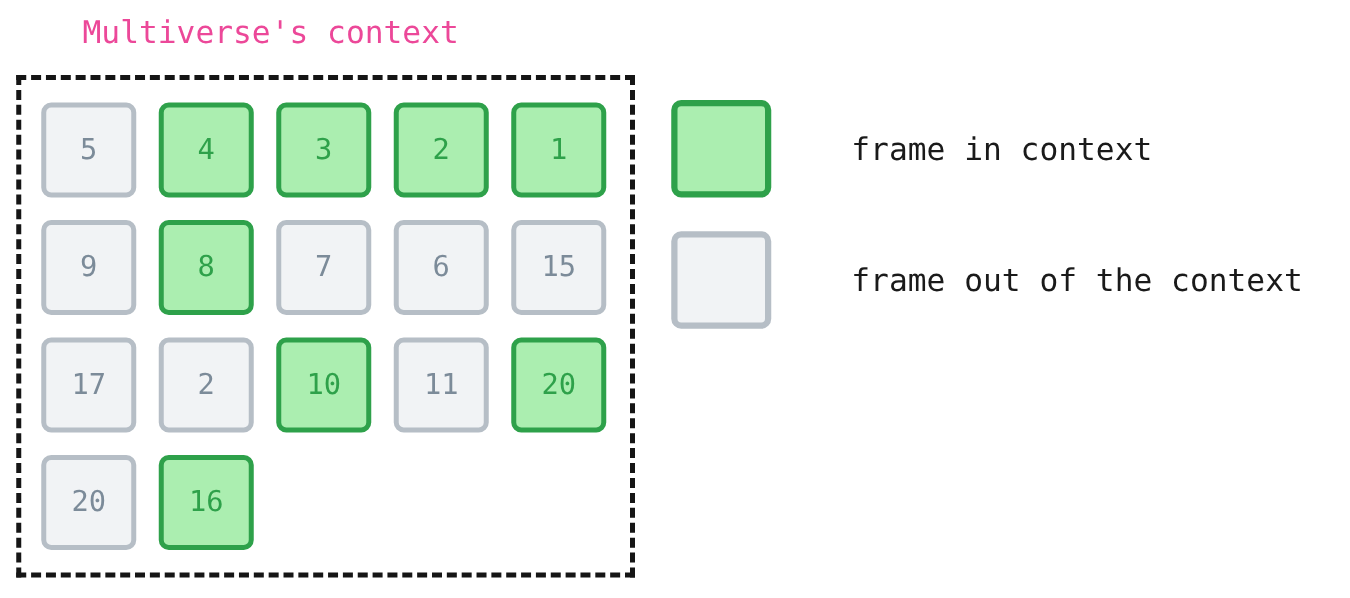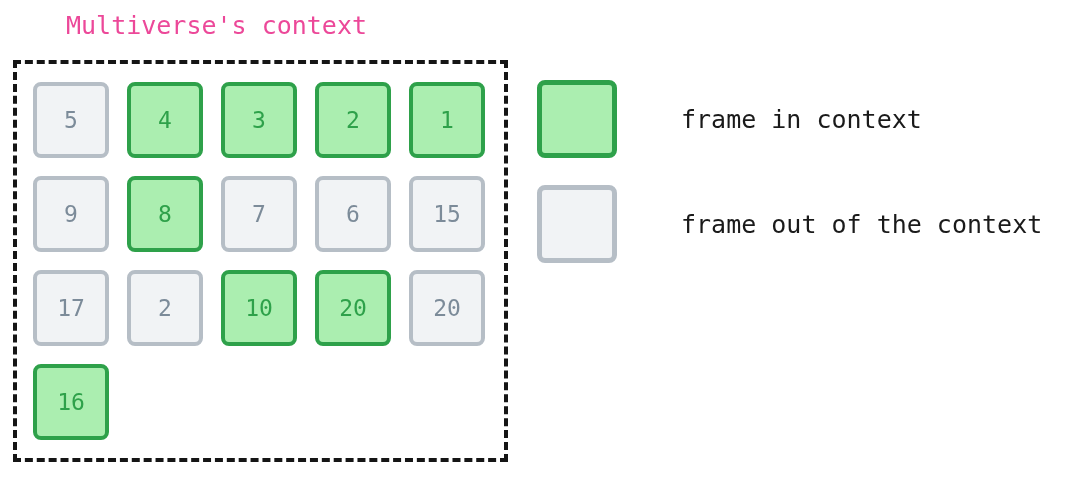--- a/index.html
+++ b/index.html
@@ -133,20 +133,21 @@
     <div class="frame-cell in">2</div>
     <div class="frame-cell in">1</div>
     <div class="frame-cell out">9</div>
     <div class="frame-cell in">8</div>
     <div class="frame-cell out">7</div>
     <div class="frame-cell out">6</div>
     <div class="frame-cell out">15</div>
     <div class="frame-cell out">17</div>
     <div class="frame-cell out">2</div>
     <div class="frame-cell in">10</div>
+    <div class="frame-cell out">11</div>
     <div class="frame-cell in">20</div>
     <div class="frame-cell out">20</div>
     <div class="frame-cell in">16</div>
   </div>
 
 <div class="legend">
   <div class="legend-row">
     <span class="legend-swatch in"></span>
     <span class="legend-label">frame in context</span>
   </div>

